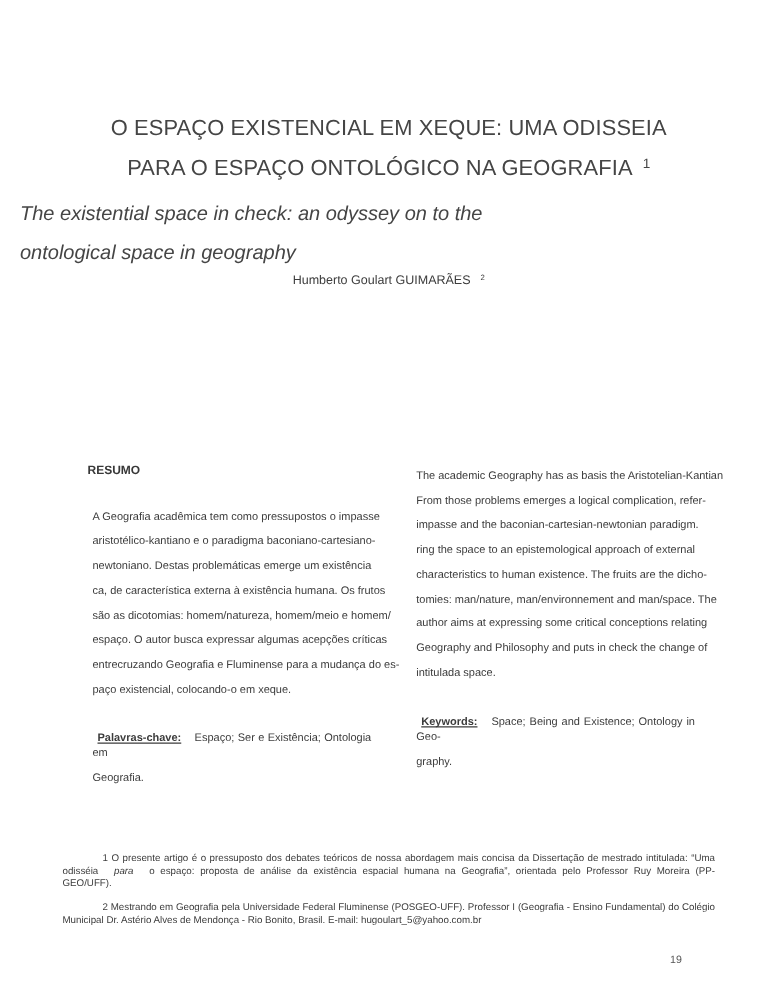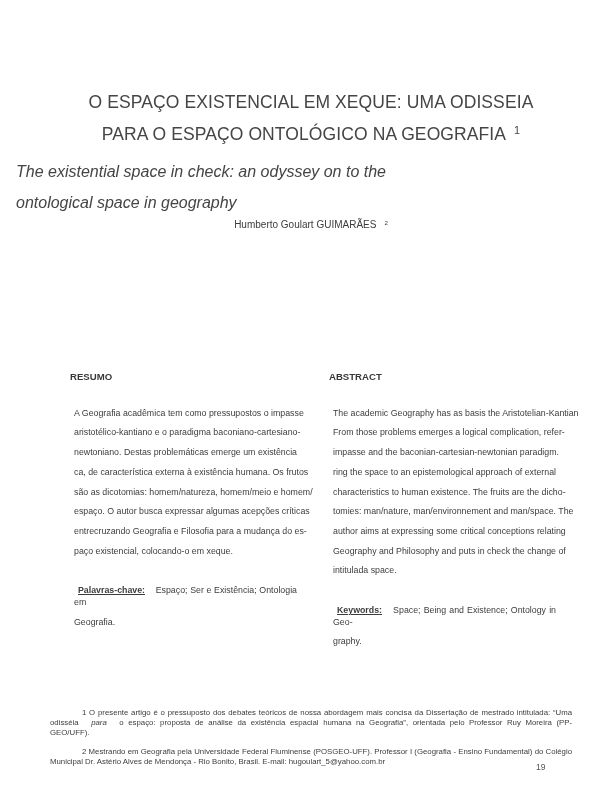--- a/index.html
+++ b/index.html
@@ -64,21 +64,20 @@
   .kw-line1 { text-align: justify; text-align-last: justify; }
   .kw-label { font-weight: bold; text-decoration: underline; }
   .footnotes {
     position: absolute;
     top: 666px; left: 34px;
     width: 538px;
     font-size: 7.8px;
     line-height: 10.2px;
     text-align: justify;
     color: #3c3c3c;
-    margin-top: 26px;
   }
   .footnote { text-indent: 28px; }
   .footnote .it { font-style: italic; }
   .page-number {
     position: absolute;
     top: 750px; left: 524px;
     width: 20px;
     text-align: left;
     font-size: 8.5px;
     color: #555555;
@@ -107,31 +106,30 @@
 
     <div class="col">
       <div class="col-heading">RESUMO</div>
       <div class="resumo-body">
         <div class="bl">A Geografia acadêmica tem como pressupostos o impasse</div>
         <div class="bl">aristotélico-kantiano e o paradigma baconiano-cartesiano-</div>
         <div class="bl">newtoniano. Destas problemáticas emerge um existência</div>
         <div class="bl">ca, de característica externa à existência humana. Os frutos</div>
         <div class="bl">são as dicotomias: homem/natureza, homem/meio e homem/</div>
         <div class="bl">espaço. O autor busca expressar algumas acepções críticas</div>
-        <div class="bl">entrecruzando Geografia e Filosofia para a mudança do es-</div>
+        <div class="bl">entrecruzando Geografia e Fluminense para a mudança do es-</div>
         <div class="bl last">paço existencial, colocando-o em xeque.</div>
       </div>
       <div class="kw">
         <div class="kw-line1"><span class="kw-label">Palavras-chave:</span><span> Espaço; Ser e Existência; Ontologia em</span></div>
         <div class="kw-line2">Geografia.</div>
       </div>
     </div>
 
     <div class="col">
-      <div class="col-heading">ABSTRACT</div>
       <div class="abstract-body">
         <div class="bl">The academic Geography has as basis the Aristotelian-Kantian</div>
         <div class="bl">From those problems emerges a logical complication, refer-</div>
         <div class="bl">impasse and the baconian-cartesian-newtonian paradigm.</div>
         <div class="bl">ring the space to an epistemological approach of external</div>
         <div class="bl">characteristics to human existence. The fruits are the dicho-</div>
         <div class="bl">tomies: man/nature, man/environnement and man/space. The</div>
         <div class="bl">author aims at expressing some critical conceptions relating</div>
         <div class="bl">Geography and Philosophy and puts in check the change of</div>
         <div class="bl last">intitulada space.</div>

